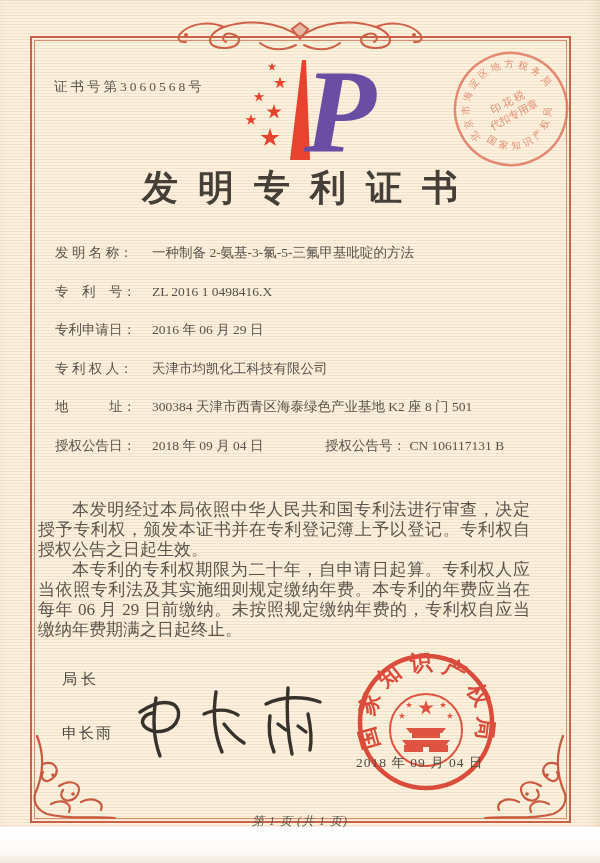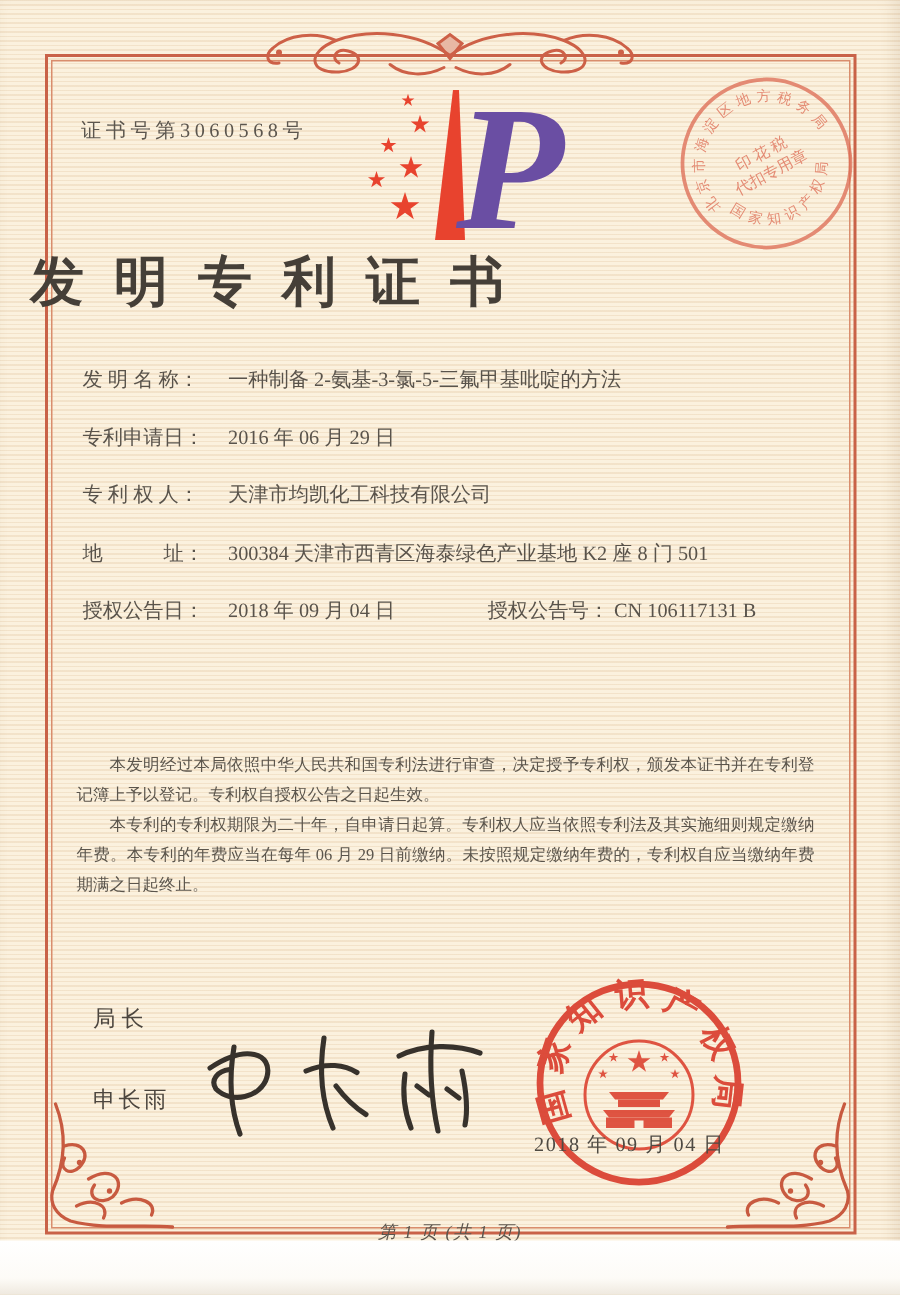--- a/index.html
+++ b/index.html
@@ -15,34 +15,34 @@
   .abs{position:absolute;}
   .frame{
     position:absolute;left:30px;top:36px;width:537px;height:783px;
     border:2.5px solid #c96248;
   }
   .frame-inner{position:absolute;inset:2px;border:1px solid #d98d6d;}
   .cert-no{
     left:54px;top:78px;font-size:13.5px;color:#5c564e;letter-spacing:3px;
   }
   .title{
-    left:0;top:164px;width:100%;text-align:left;
+    left:0;top:164px;width:100%;text-align:center;
     font-size:36px;letter-spacing:20px;text-indent:20px;
     color:#453f38;font-weight:600;
   }
   .fields{
     left:55px;top:243px;width:495px;display:flex;flex-direction:column;gap:18.5px;
     font-size:13.5px;color:#59534b;
   }
   .field-row{height:20px;line-height:20px;display:flex;}
   .f-label{display:inline-block;min-width:97px;white-space:pre;flex:none;}
   .f-value{white-space:pre;}
   .pair1{width:270px;flex:none;display:flex;}
   .paras{
-    left:51px;top:500px;width:492px;font-size:11px;line-height:20px;
+    left:38px;top:500px;width:492px;font-size:17px;line-height:20px;
     color:#5b554c;text-align:justify;
   }
   .paras p{margin:0;text-indent:2em;}
   .sig-role{left:62px;top:670px;font-size:15px;color:#4c463f;letter-spacing:4px;}
   .sig-name{left:62px;top:724px;font-size:15px;color:#4c463f;letter-spacing:2px;}
   .seal-date{
     left:356px;top:754px;font-size:13.5px;color:#4e4a43;letter-spacing:1px;z-index:6;
   }
   .footer{
     left:0;top:813px;width:100%;text-align:center;font-size:12px;color:#5c564e;letter-spacing:1px;font-style:italic;
@@ -136,20 +136,24 @@
     <text x="0" y="-4" text-anchor="middle" font-size="10.5" fill="#dd6a52" font-family="'Liberation Serif','DejaVu Serif',serif">印 花 税</text>
     <text x="0" y="10" text-anchor="middle" font-size="10.5" fill="#dd6a52" font-family="'Liberation Serif','DejaVu Serif',serif">代扣专用章</text>
   </svg>
 
   <div class="abs title">发明专利证书</div>
 
   <div class="abs fields">
     <div class="field-row">
       <span class="f-label">发 明 名 称：</span>
       <span class="f-value">一种制备 2-氨基-3-氯-5-三氟甲基吡啶的方法</span>
+    </div>
+    <div class="field-row">
+      <span class="f-label">专　利　号：</span>
+      <span class="f-value">ZL 2016 1 0498416.X</span>
     </div>
     <div class="field-row">
       <span class="f-label">专利申请日：</span>
       <span class="f-value">2016 年 06 月 29 日</span>
     </div>
     <div class="field-row">
       <span class="f-label">专 利 权 人：</span>
       <span class="f-value">天津市均凯化工科技有限公司</span>
     </div>
     <div class="field-row">

